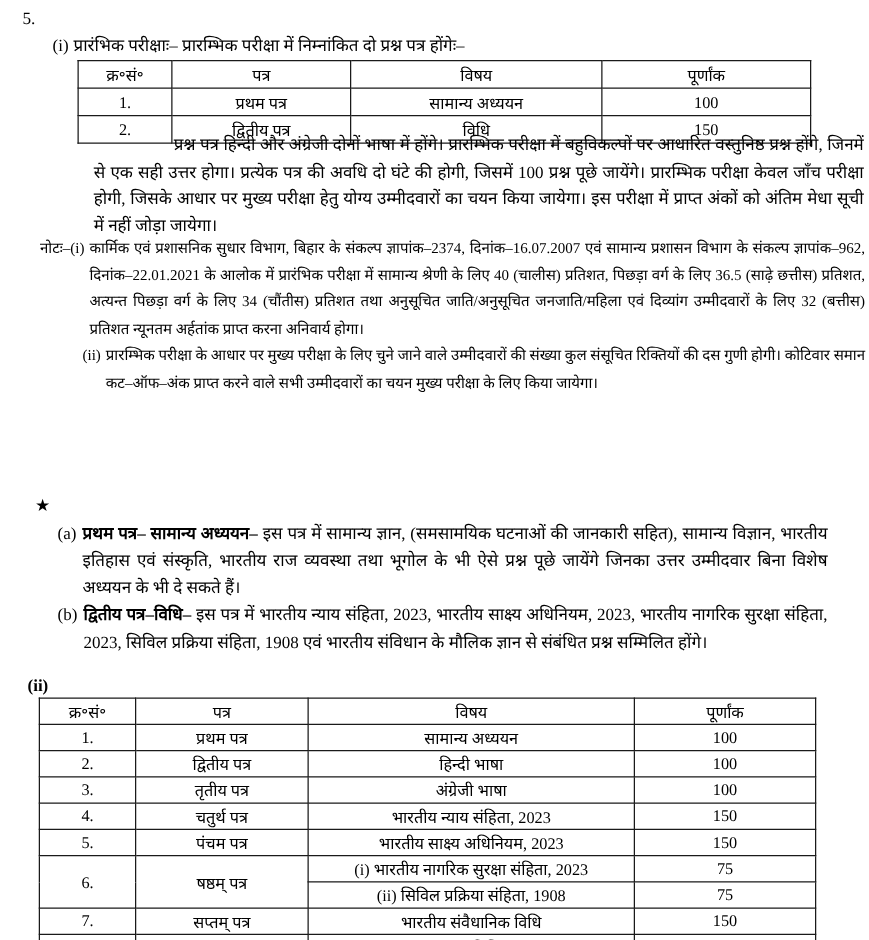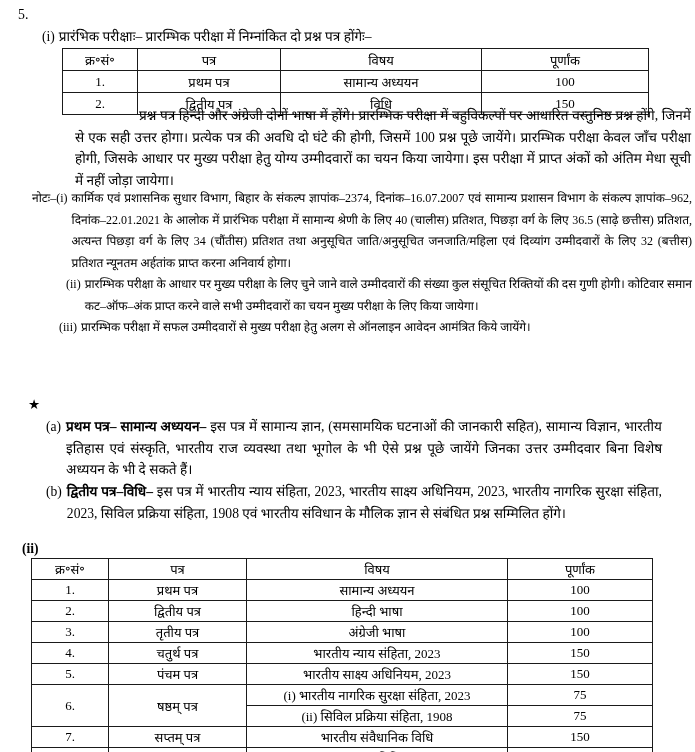--- a/index.html
+++ b/index.html
@@ -224,24 +224,20 @@
   <div class="note-wrap">
     <div class="note-row">
       <span class="note-label">नोटः–</span>
       <span class="note-marker">(i)</span>
       <span class="note-text">कार्मिक एवं प्रशासनिक सुधार विभाग, बिहार के संकल्प ज्ञापांक–2374, दिनांक–16.07.2007 एवं सामान्य प्रशासन विभाग के संकल्प ज्ञापांक–962, दिनांक–22.01.2021 के आलोक में प्रारंभिक परीक्षा में सामान्य श्रेणी के लिए 40 (चालीस) प्रतिशत, पिछड़ा वर्ग के लिए 36.5 (साढ़े छत्तीस) प्रतिशत, अत्यन्त पिछड़ा वर्ग के लिए 34 (चौंतीस) प्रतिशत तथा अनुसूचित जाति/अनुसूचित जनजाति/महिला एवं दिव्यांग उम्मीदवारों के लिए 32 (बत्तीस) प्रतिशत न्यूनतम अर्हतांक प्राप्त करना अनिवार्य होगा।</span>
     </div>
     <div class="note-row indented">
       <span class="note-marker">(ii)</span>
       <span class="note-text">प्रारम्भिक परीक्षा के आधार पर मुख्य परीक्षा के लिए चुने जाने वाले उम्मीदवारों की संख्या कुल संसूचित रिक्तियों की दस गुणी होगी। कोटिवार समान कट–ऑफ–अंक प्राप्त करने वाले सभी उम्मीदवारों का चयन मुख्य परीक्षा के लिए किया जायेगा।</span>
     </div>
-    <div class="note-row indented-3">
-      <span class="note-marker">(iii)</span>
-      <span class="note-text">प्रारम्भिक परीक्षा में सफल उम्मीदवारों से मुख्य परीक्षा हेतु अलग से ऑनलाइन आवेदन आमंत्रित किये जायेंगे।</span>
-    </div>
   </div>
 
   <div class="star-row">
     <span class="star">★</span>
   </div>
 
   <div class="syll-a">
     <span class="syll-marker">(a)</span>
     <span class="syll-body">
       <span class="bold-u">प्रथम पत्र– सामान्य अध्ययन–</span>

